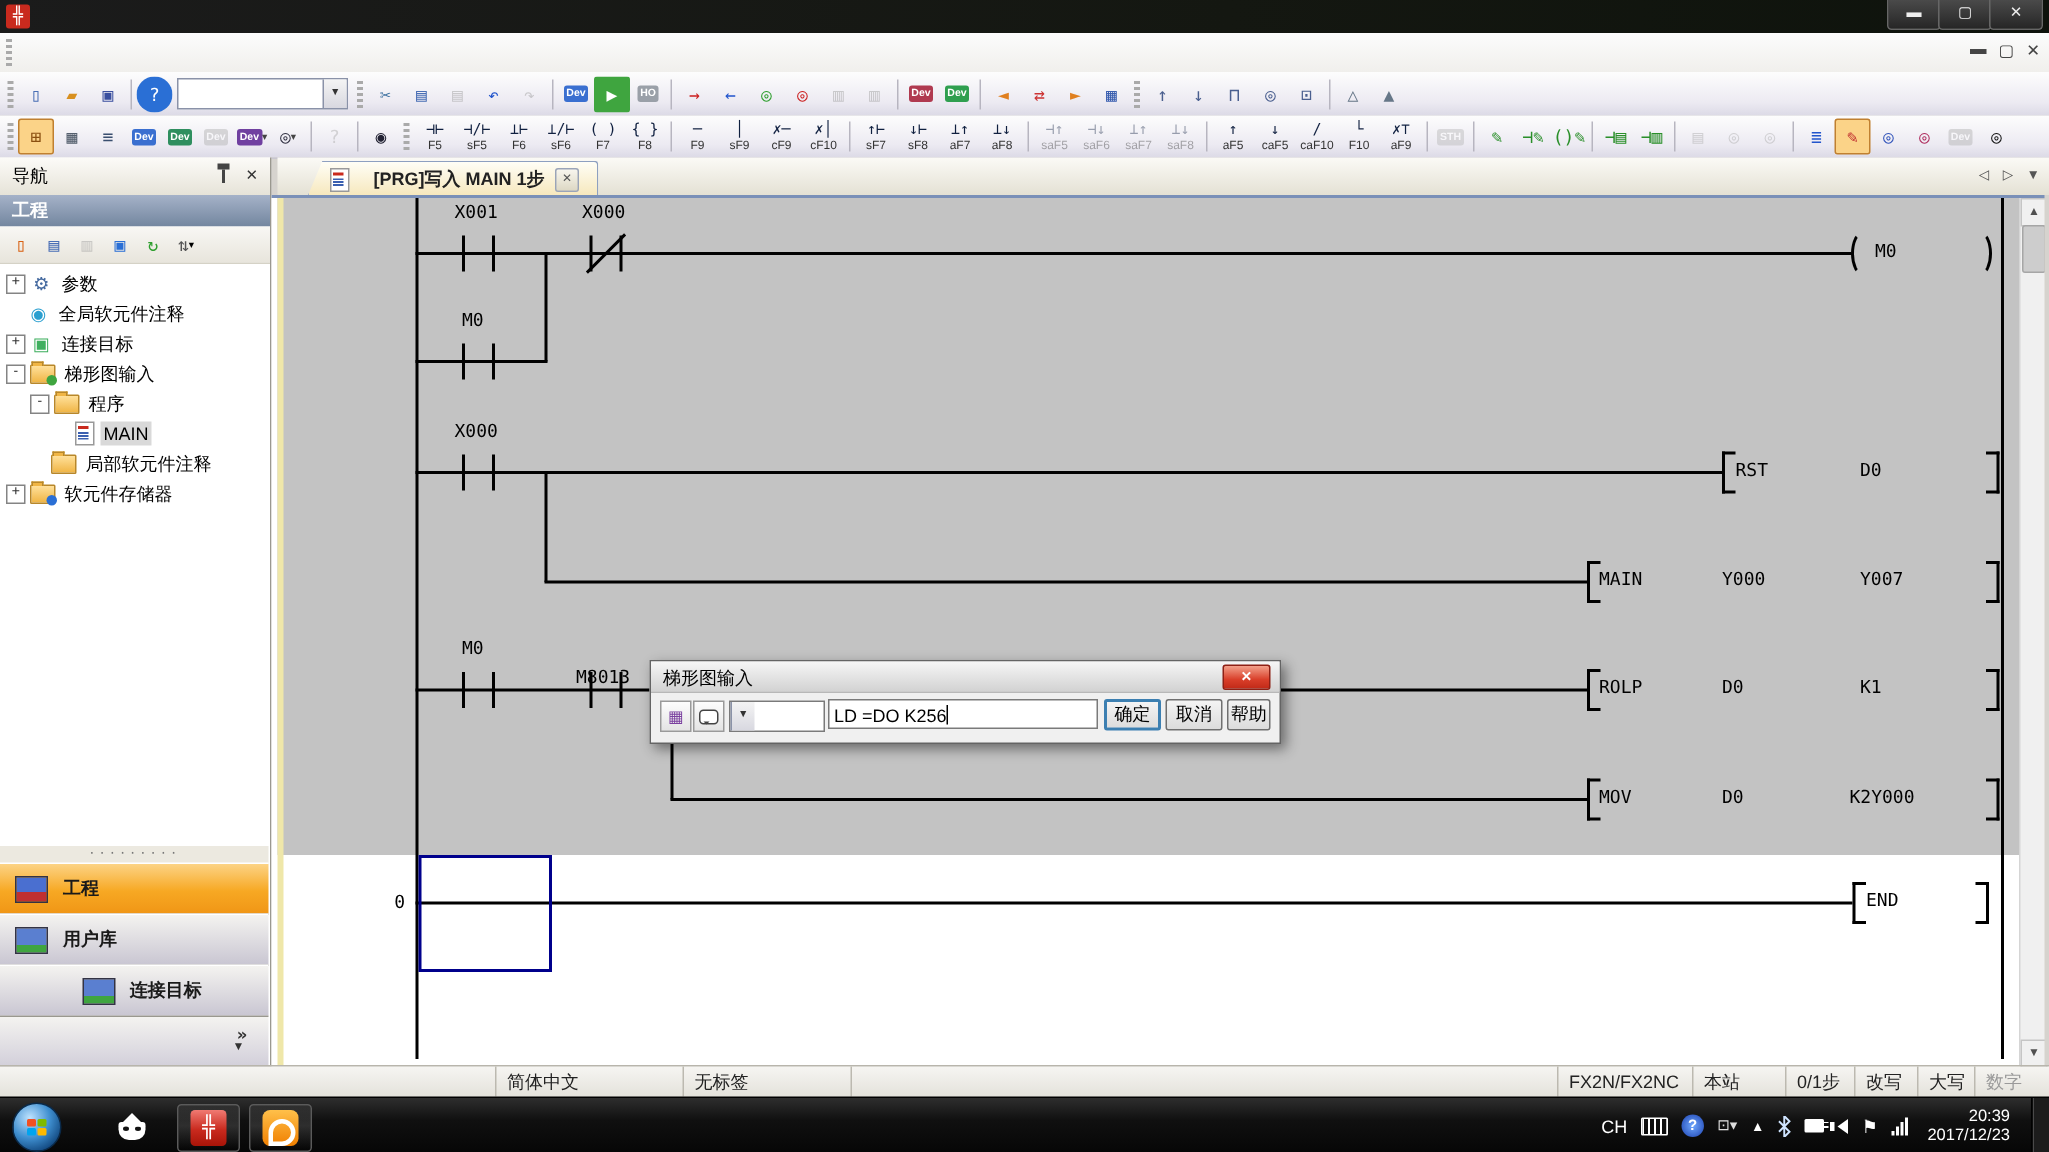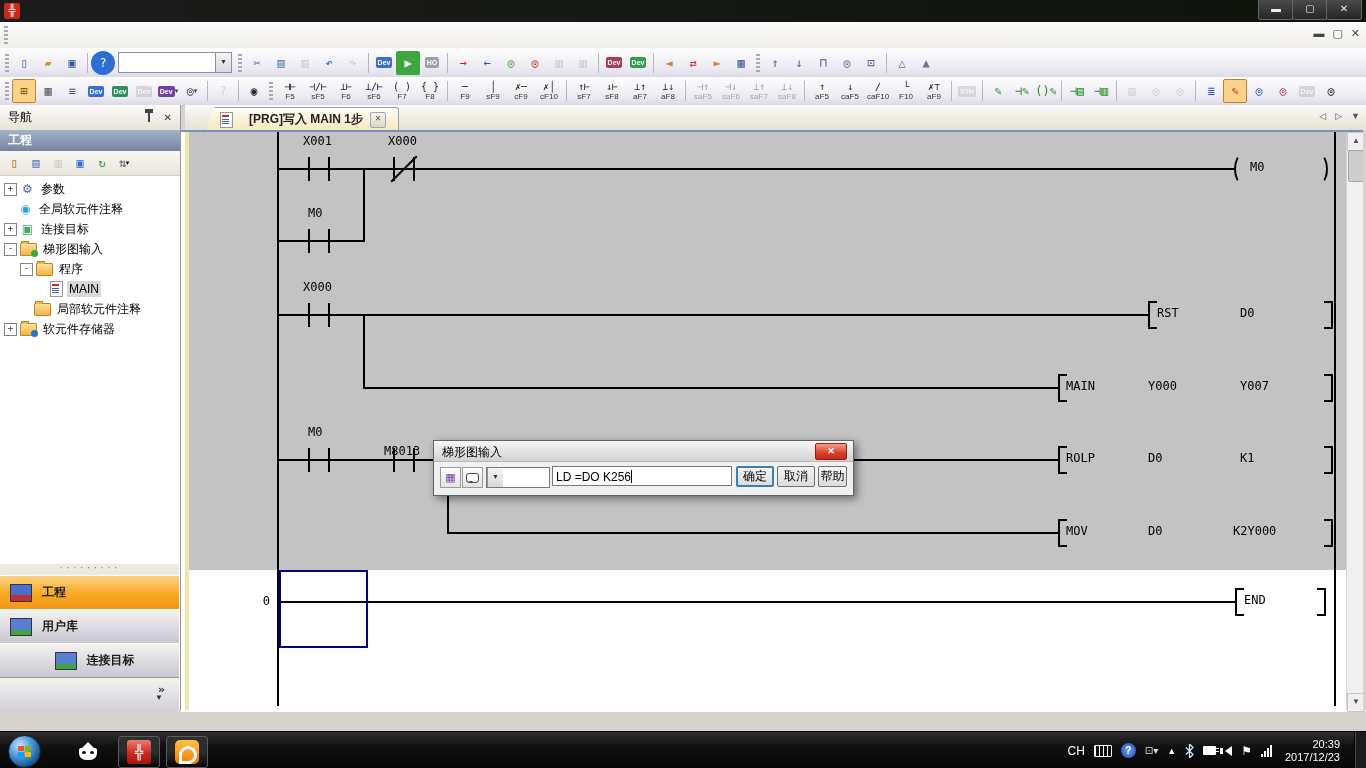--- a/index.html
+++ b/index.html
@@ -688,20 +688,31 @@
     <div id="dlg-combo" class="abs">
       <div class="box"></div>
       <div class="combo-arrow">▼</div>
     </div>
     <div id="dlg-input" class="abs"><span>LD =DO K256</span><span class="caret"></span></div>
     <div class="dlg-btn abs focus" style="left:302px;width:38px;">确定</div>
     <div class="dlg-btn abs" style="left:343px;width:38px;">取消</div>
     <div class="dlg-btn abs" style="left:384px;width:29px;">帮助</div>
   </div>
 
+  <div id="statusbar" class="abs">
+      <div class="sitem" style="left: 330px; width: 125px;">简体中文</div>
+      <div class="sitem" style="left: 455px; width: 112px;">无标签</div>
+      <div class="sitem" style="left: 567px; width: 471px;"></div>
+      <div class="sitem" style="left: 1038px; width: 90px;">FX2N/FX2NC</div>
+      <div class="sitem" style="left: 1128px; width: 62px;">本站</div>
+      <div class="sitem" style="left: 1190px; width: 46px;">0/1步</div>
+      <div class="sitem" style="left: 1236px; width: 42px;">改写</div>
+      <div class="sitem" style="left: 1278px; width: 38px;">大写</div>
+      <div class="sitem dis" style="left: 1316px; width: 40px;">数字</div>
+    </div>
 
   <div id="taskbar" class="abs">
     <div id="start-orb" class="abs">
       <div class="winflag">
         <div style="background:#f25022;"></div>
           <div style="background:#7fba00;"></div>
         <div style="background:#00a4ef;"></div>
           <div style="background:#ffb900;"></div>
       </div>
     </div>

